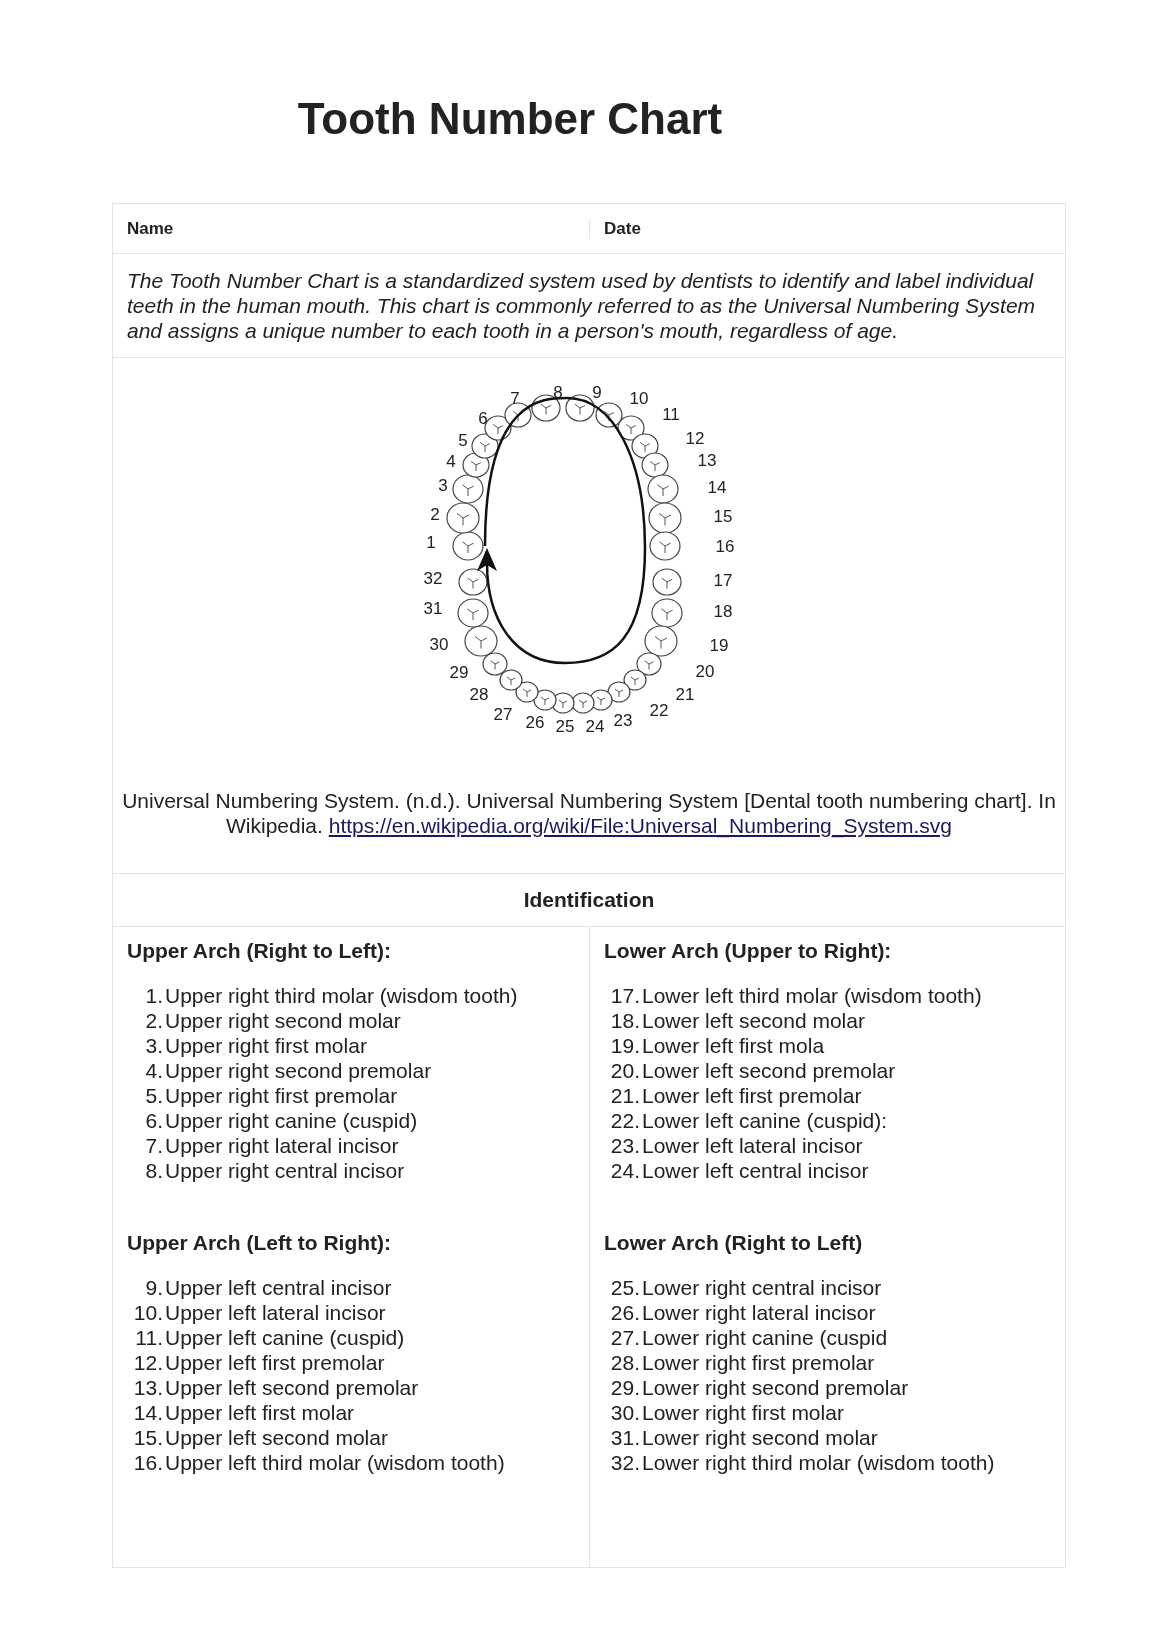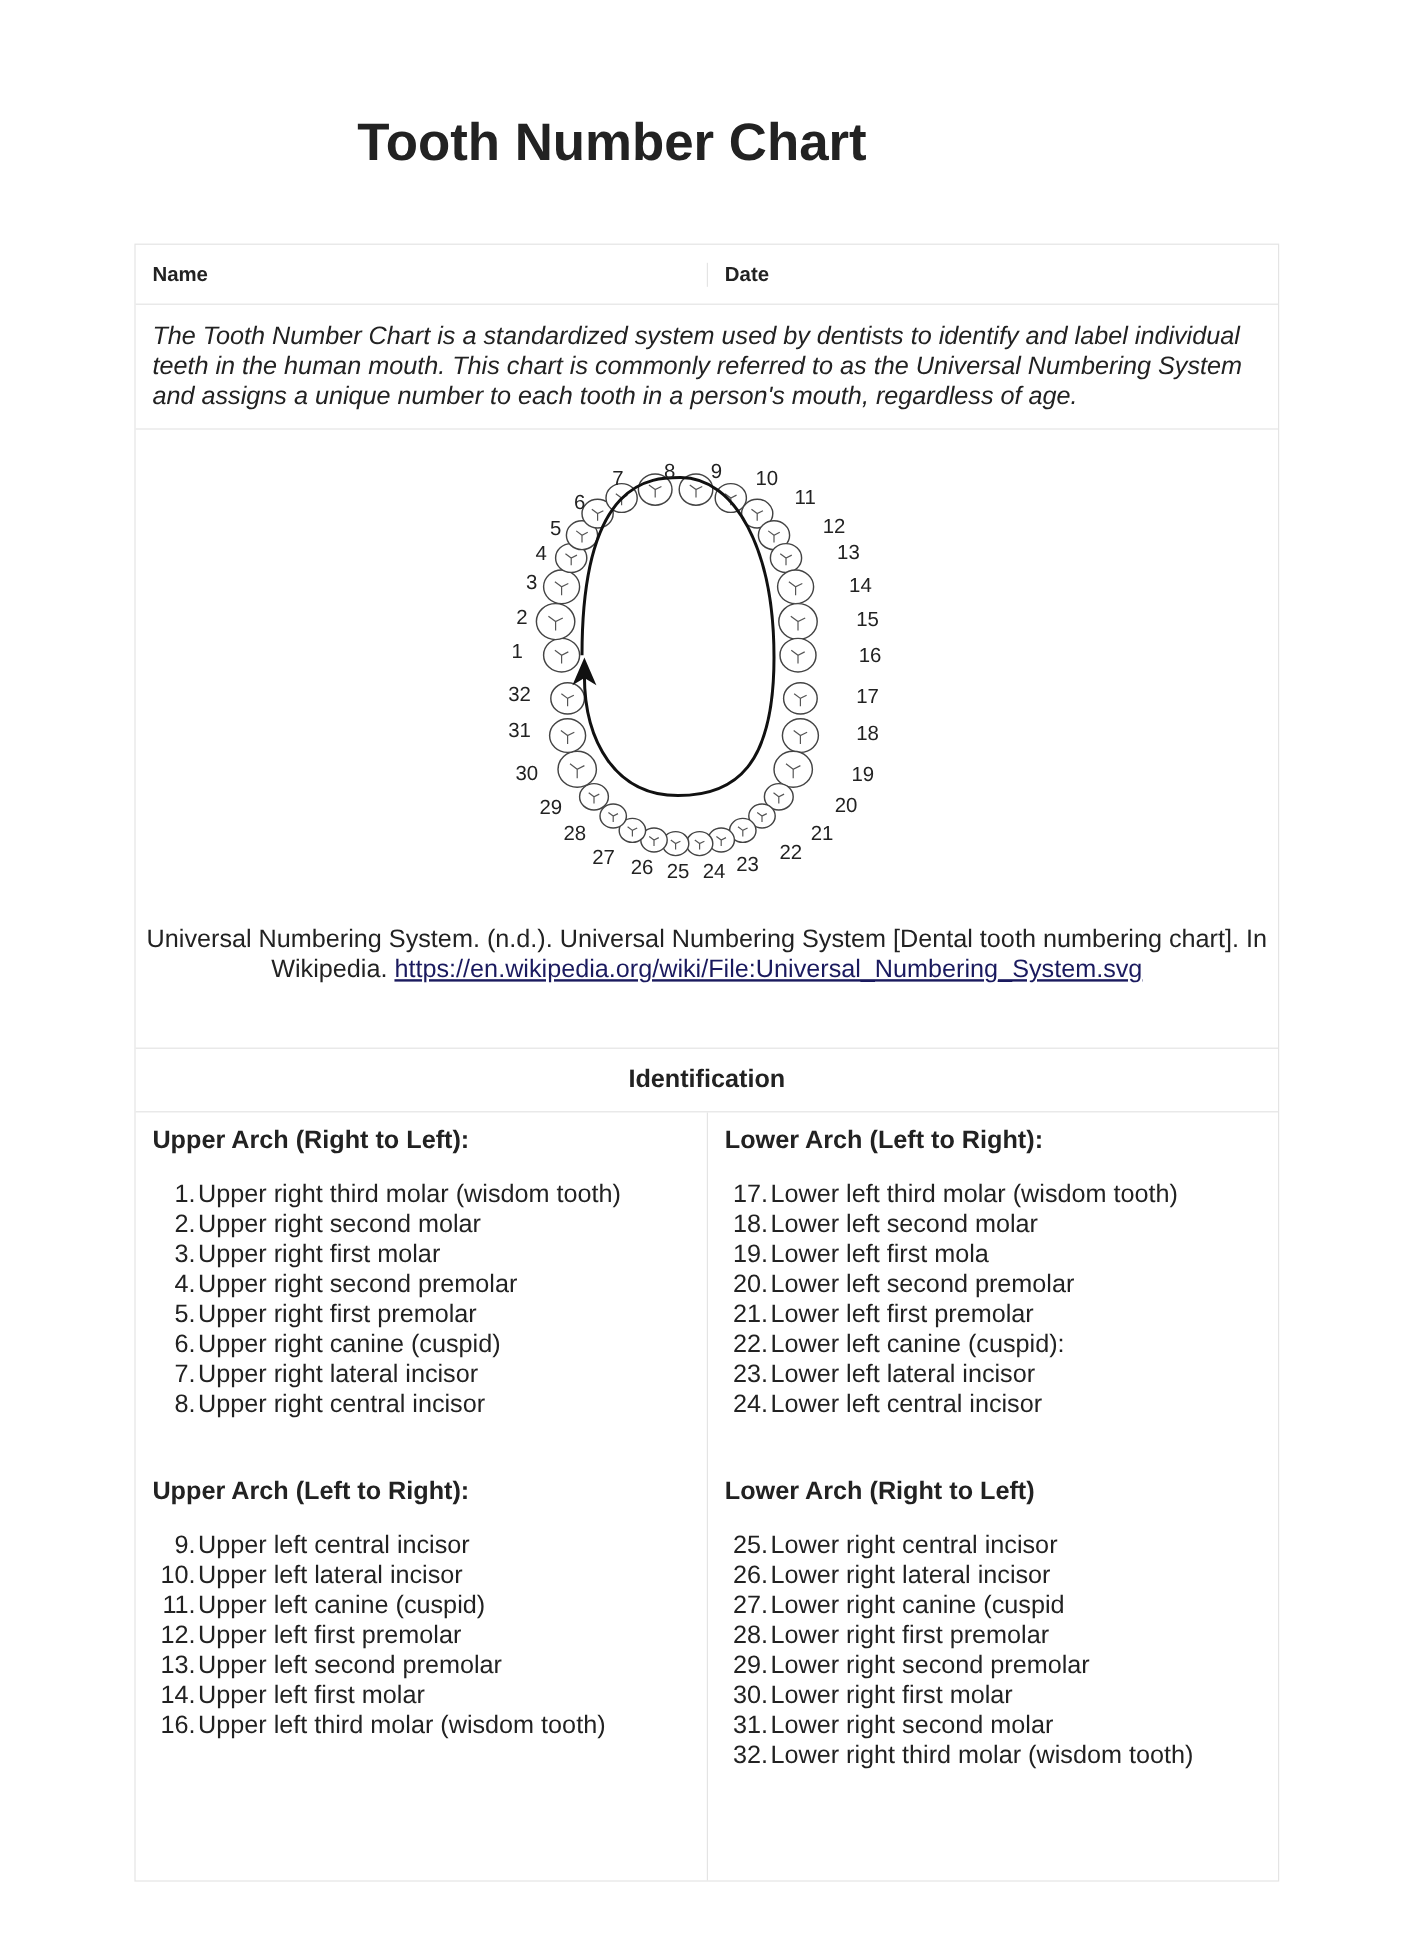--- a/index.html
+++ b/index.html
@@ -9,21 +9,21 @@
   .row { display: flex; border-bottom: 1px solid #e4e4e4; }
   .row:last-child { border-bottom: none; }
   .cell { box-sizing: border-box; padding: 0 14px; }
   .cell.half { width: 50%; }
   .cell.half + .cell.half { border-left: 1px solid #e4e4e4; }
   .hdr-row { height: 49px; align-items: center; }
   .hdr-row .cell { font-weight: bold; font-size: 17px; }
   .intro { font-size: 21px; line-height: 25px; padding: 14px 14px 14px 14px; font-style: italic; }
   .chart-row { height: 515px; flex-direction: column; align-items: center; position: relative; }
   .chart-svg { position: absolute; left: 300px; top: 0; }
-  .citation { position: absolute; top: 412px; left: 0; width: 100%; text-align: center; font-size: 21px; line-height: 25px; }
+  .citation { position: absolute; top: 430px; left: 0; width: 100%; text-align: center; font-size: 21px; line-height: 25px; }
   .citation a { color: #1a1a5e; text-decoration: underline; }
   .ident { height: 52px; justify-content: center; align-items: center; font-weight: bold; font-size: 21px; }
   .lists { height: 640px; }
   .lists .cell { padding-top: 12px; }
   .sec-title { font-weight: bold; font-size: 21px; margin: 0 0 20px 0; height: 24px; line-height: 24px; }
   ol { list-style: none; margin: 0 0 48px 0; padding: 0; }
   ol li { font-size: 21px; line-height: 25px; display: flex; }
   ol li .num { display: inline-block; width: 36px; text-align: right; padding-right: 2px; }
   ol li .txt { flex: 1; }
 </style>
@@ -207,27 +207,31 @@
           </li>
           <li>
             <span class="num">13.</span>
             <span class="txt"> Upper left second premolar</span>
           </li>
           <li>
             <span class="num">14.</span>
             <span class="txt"> Upper left first molar</span>
           </li>
           <li>
+            <span class="num">15.</span>
+            <span class="txt"> Upper left second molar</span>
+          </li>
+          <li>
             <span class="num">16.</span>
             <span class="txt"> Upper left third molar (wisdom tooth)</span>
           </li>
         </ol>
     </div>
     <div class="cell half">
-      <div class="sec-title">Lower Arch (Left to Right):</div>
+      <div class="sec-title">Lower Arch (Upper to Right):</div>
       <ol>
           <li>
             <span class="num">17.</span>
             <span class="txt"> Lower left third molar (wisdom tooth)</span>
           </li>
           <li>
             <span class="num">18.</span>
             <span class="txt"> Lower left second molar</span>
           </li>
           <li>

